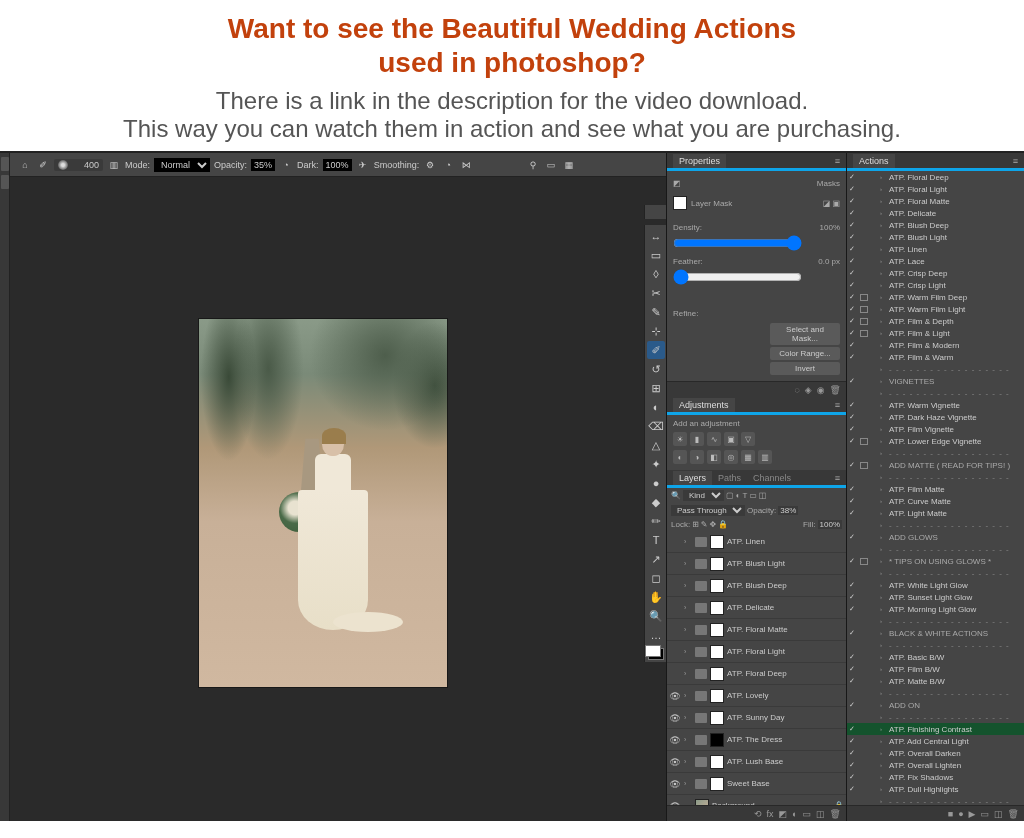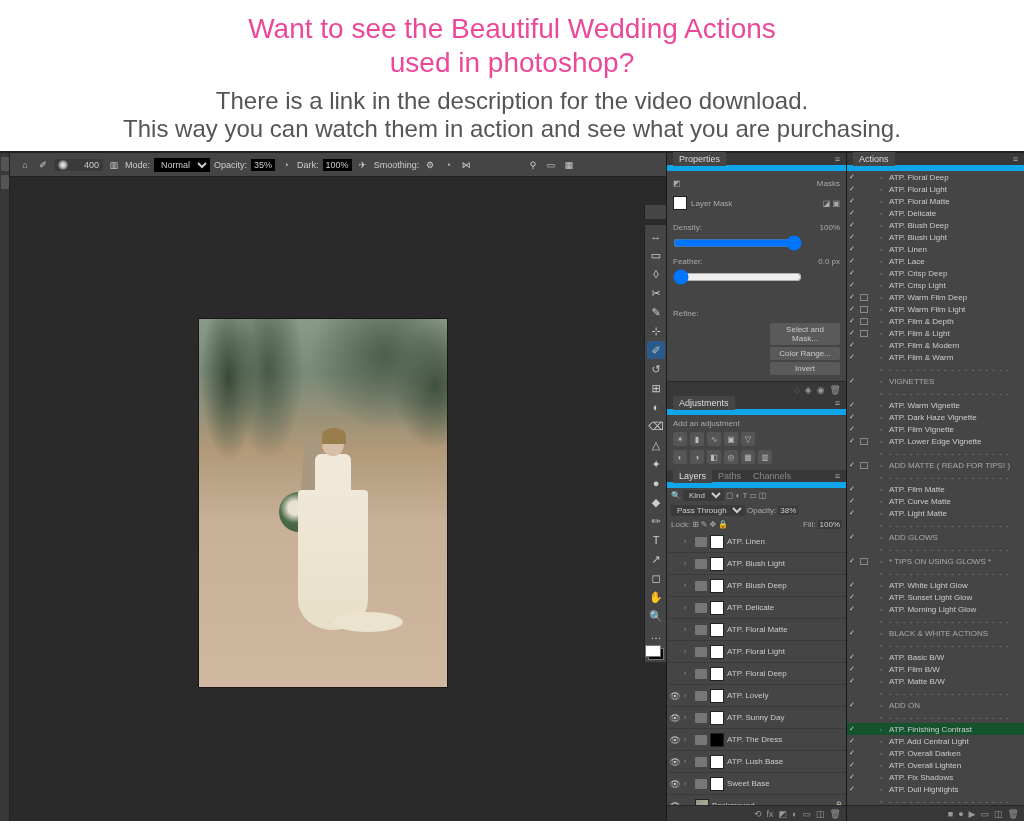--- a/index.html
+++ b/index.html
@@ -1,18 +1,18 @@
 <!DOCTYPE html>
 <html><head>
 <meta charset="utf-8">
 <style>
   * { margin: 0; padding: 0; box-sizing: border-box; font-family: -apple-system, BlinkMacSystemFont, "Segoe UI", Arial, sans-serif; }
   body { background: #fff; width: 1024px; height: 838px; overflow: hidden; }
   .promo { text-align: center; padding: 12px 0 8px; }
-  .promo h1 { font-size: 28px; font-weight: 400; color: #ec4899; line-height: 1.2; font-family: Georgia, serif; }
+  .promo h1 { font-size: 28px; font-weight: 700; color: #c2410c; line-height: 1.2; font-family: Georgia, serif; }
   .promo p { font-size: 24px; color: #555; margin-top: 8px; font-family: Georgia, serif; }
   .ps-shell { background: #2a2a2a; height: 670px; display: flex; position: relative; border-top: 2px solid #222; }
   .canvas-area { flex: 1; display: flex; flex-direction: column; }
   .optbar { height: 24px; background: #454545; display: flex; align-items: center; padding: 0 90px 0 8px; gap: 4px; color: #ccc; font-size: 9px; border-bottom: 1px solid #222; }
   .optbar .ico { width: 14px; height: 14px; display: inline-flex; align-items: center; justify-content: center; color: #ccc; }
   .optbar .brush { display: flex; align-items: center; gap: 16px; background: #3a3a3a; padding: 1px 4px; border-radius: 2px; }
   .optbar .dot { width: 10px; height: 10px; border-radius: 50%; background: radial-gradient(circle,#ddd 20%,#333 90%); }
   .optbar select, .optbar .val { background: #000000; color: #ccc; border: none; font-size: 9px; padding: 1px 3px; }
   .optbar .spacer { flex: 1; }
   .canvas { flex: 1; background: #2a2a2a; display: flex; align-items: center; justify-content: center; position: relative; }
@@ -31,21 +31,21 @@
   .bride .skirt::after { content:''; position:absolute; bottom:-2px; right:-35px; width:70px; height:20px; background:#ece3cf; border-radius:50%; }
   .bride .bouquet { position: absolute; top: 62px; left: -14px; width: 40px; height: 40px; background: radial-gradient(circle at 40% 40%,#e8e2d0 20%,#4a6a48 45%,#3a5a38 100%); border-radius: 50%; }
   .toolstrip { position: absolute; right: 0; top: 48px; width: 22px; background: #454545; display: flex; flex-direction: column; padding: 2px; gap: 1px; border-left:1px solid #222; }
   .toolstrip .t { width: 18px; height: 18px; display: flex; align-items: center; justify-content: center; color: #ccc; font-size: 11px; cursor: pointer; border-radius: 2px; }
   .toolstrip .t.sel { background: #2a5a8a; }
   .toolstrip .sw { width: 16px; height: 12px; background: #000; border: 1px solid #777; margin: 3px auto 0; position: relative; }
   .toolstrip .sw::after { content:''; position:absolute; left:-4px; top:-4px; width:14px; height:10px; background:#fff; border:1px solid #777; }
   .ruler { position:absolute; right:0; top:28px; width:22px; height:14px; background:#454545; border-left:1px solid #222; }
   .panels { width: 180px; background: #383838; border-left: 1px solid #181818; display: flex; flex-direction: column; color: #ccc; font-size: 9px; }
   .actionspane { width: 178px; background: #383838; border-left: 1px solid #181818; display: flex; flex-direction: column; color: #ccc; font-size: 9px; }
-  .phead { display: flex; align-items: center; height: 18px; background: #383838; padding: 0 6px; border-bottom: 6px solid #0ea5e9; }
+  .phead { display: flex; align-items: center; height: 18px; background: #383838; padding: 0 6px; border-bottom: 3px solid #0ea5e9; }
   .phead .tab { font-size: 9px; color: #ddd; padding: 2px 6px; background: #454545; }
   .phead .tab.dim { background: transparent; color: #888; }
   .phead .menu { margin-left: auto; color: #aaa; cursor: pointer; }
   .pbody { padding: 4px 6px; background: #454545; }
   .prop-row { display: flex; align-items: center; justify-content: space-between; height: 16px; font-size: 8px; color: #aaa; }
   .prop-row .thumb { width: 14px; height: 14px; background: #fff; border: 1px solid #222; }
   .btnrow { display: flex; justify-content: flex-end; gap: 2px; margin: 2px 0; }
   .btnrow .b { background: #5a5a5a; color: #ccc; font-size: 8px; padding: 2px 6px; border-radius: 2px; width: 70px; text-align: center; cursor: pointer; }
   .adj-icons { display: flex; flex-wrap: wrap; gap: 3px; padding: 2px 0; }
   .adj-icons .ai { width: 14px; height: 14px; background: #555; border-radius: 2px; display:flex; align-items:center; justify-content:center; font-size:8px; color:#bbb; cursor:pointer; }

